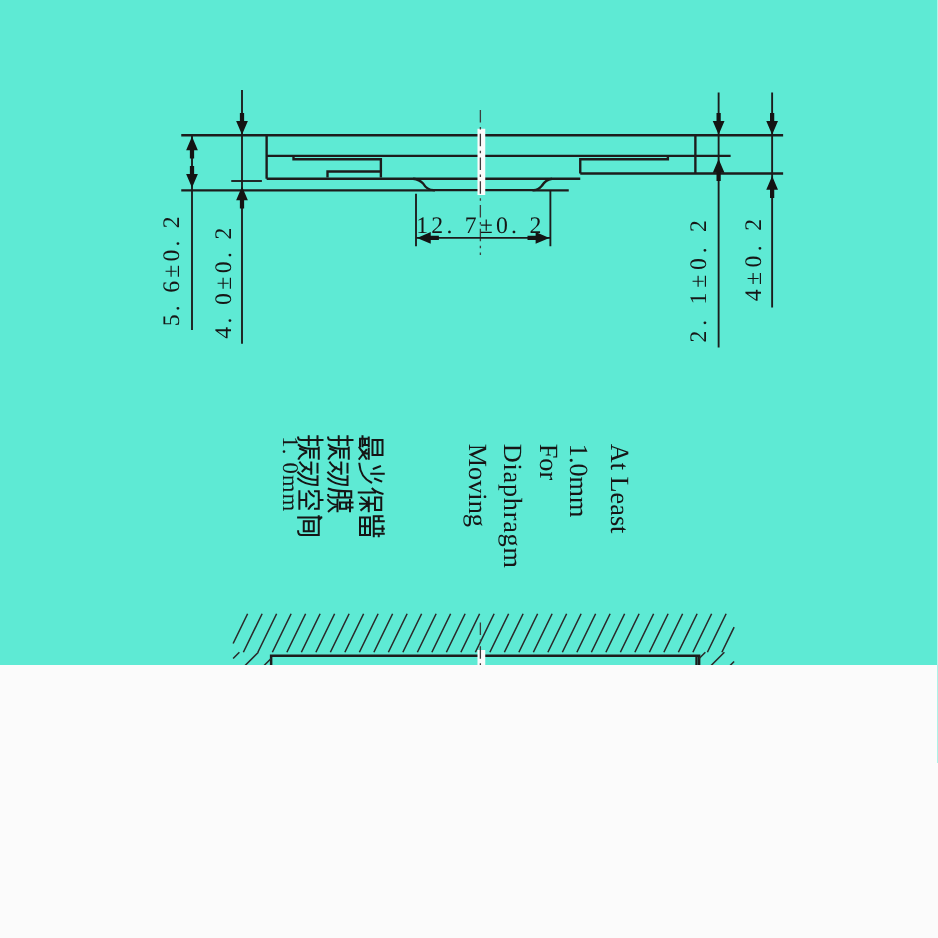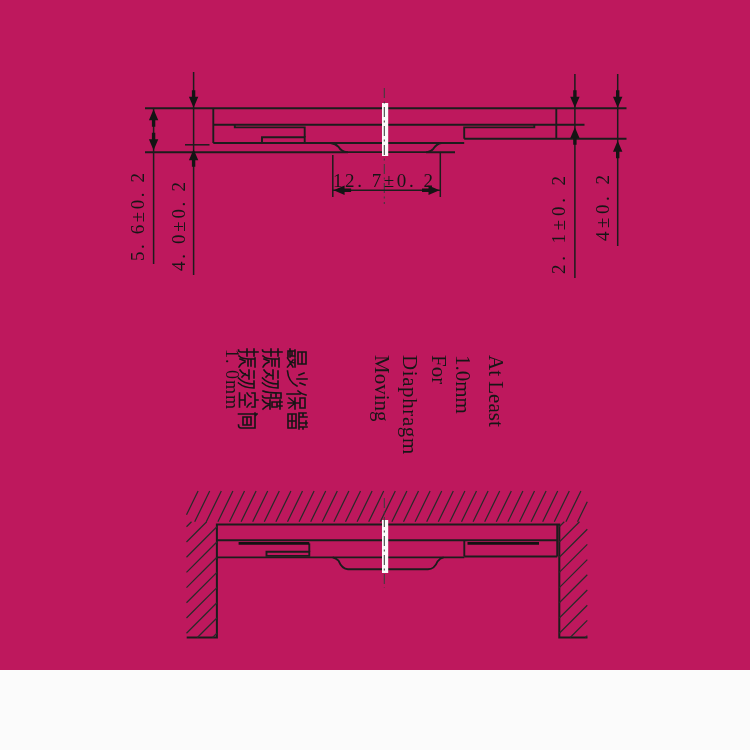--- a/index.html
+++ b/index.html
@@ -1,16 +1,16 @@
 <!DOCTYPE html>
 <html><head>
 <meta charset="utf-8">
 <style>
 html,body{margin:0;padding:0;background:#fbfbfb;}
-#page{position:relative;width:750px;height:670px;background:#be185d;overflow:hidden;}
+#page{position:relative;width:750px;height:532px;background:#5eead4;overflow:hidden;}
 svg{position:absolute;top:0;left:0;}
 text{font-family:"Liberation Serif",serif;fill:#161616;}
 </style>
 </head>
 <body>
 <div id="page">
 <svg width="750" height="750" viewBox="0 0 750 750">
 <defs>
 <pattern id="hatch" patternUnits="userSpaceOnUse" width="12.4" height="12.4">
 <path d="M -3 15.4 L 15.4 -3 M 3.2 21.6 L 21.6 3.2 M -9.2 9.2 L 9.2 -9.2" stroke="#333" stroke-width="1.05" fill="none"></path>

